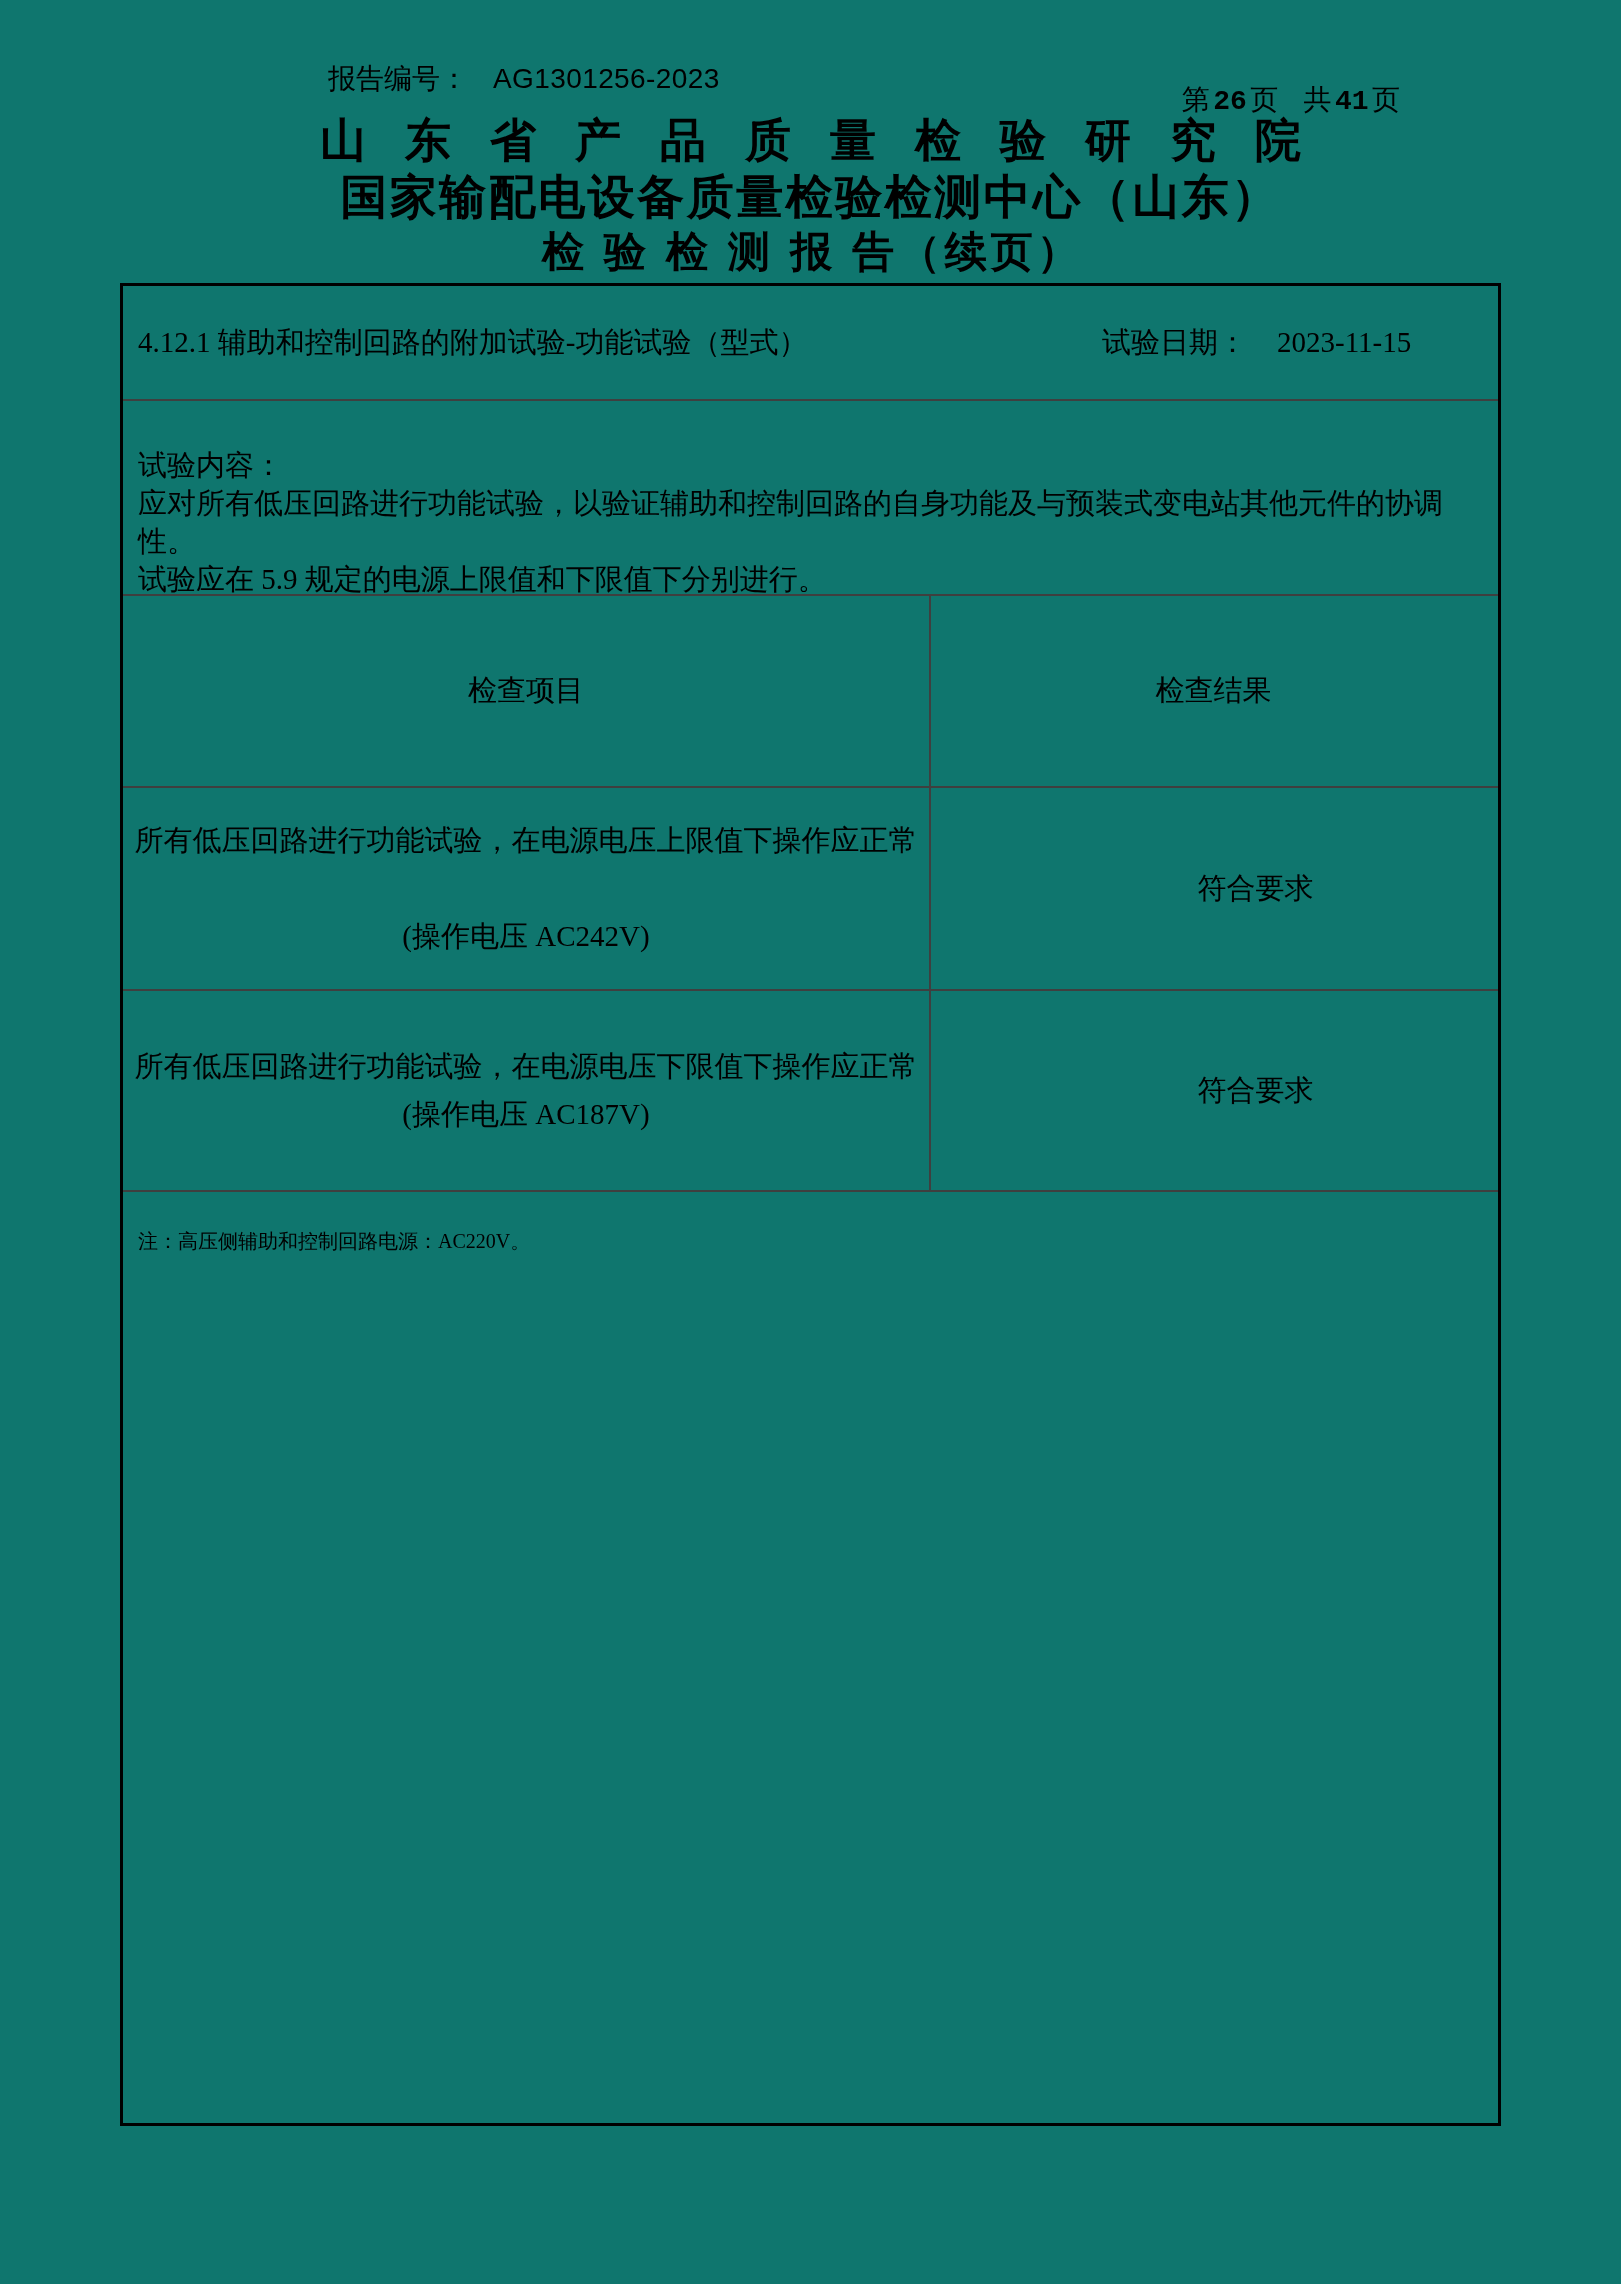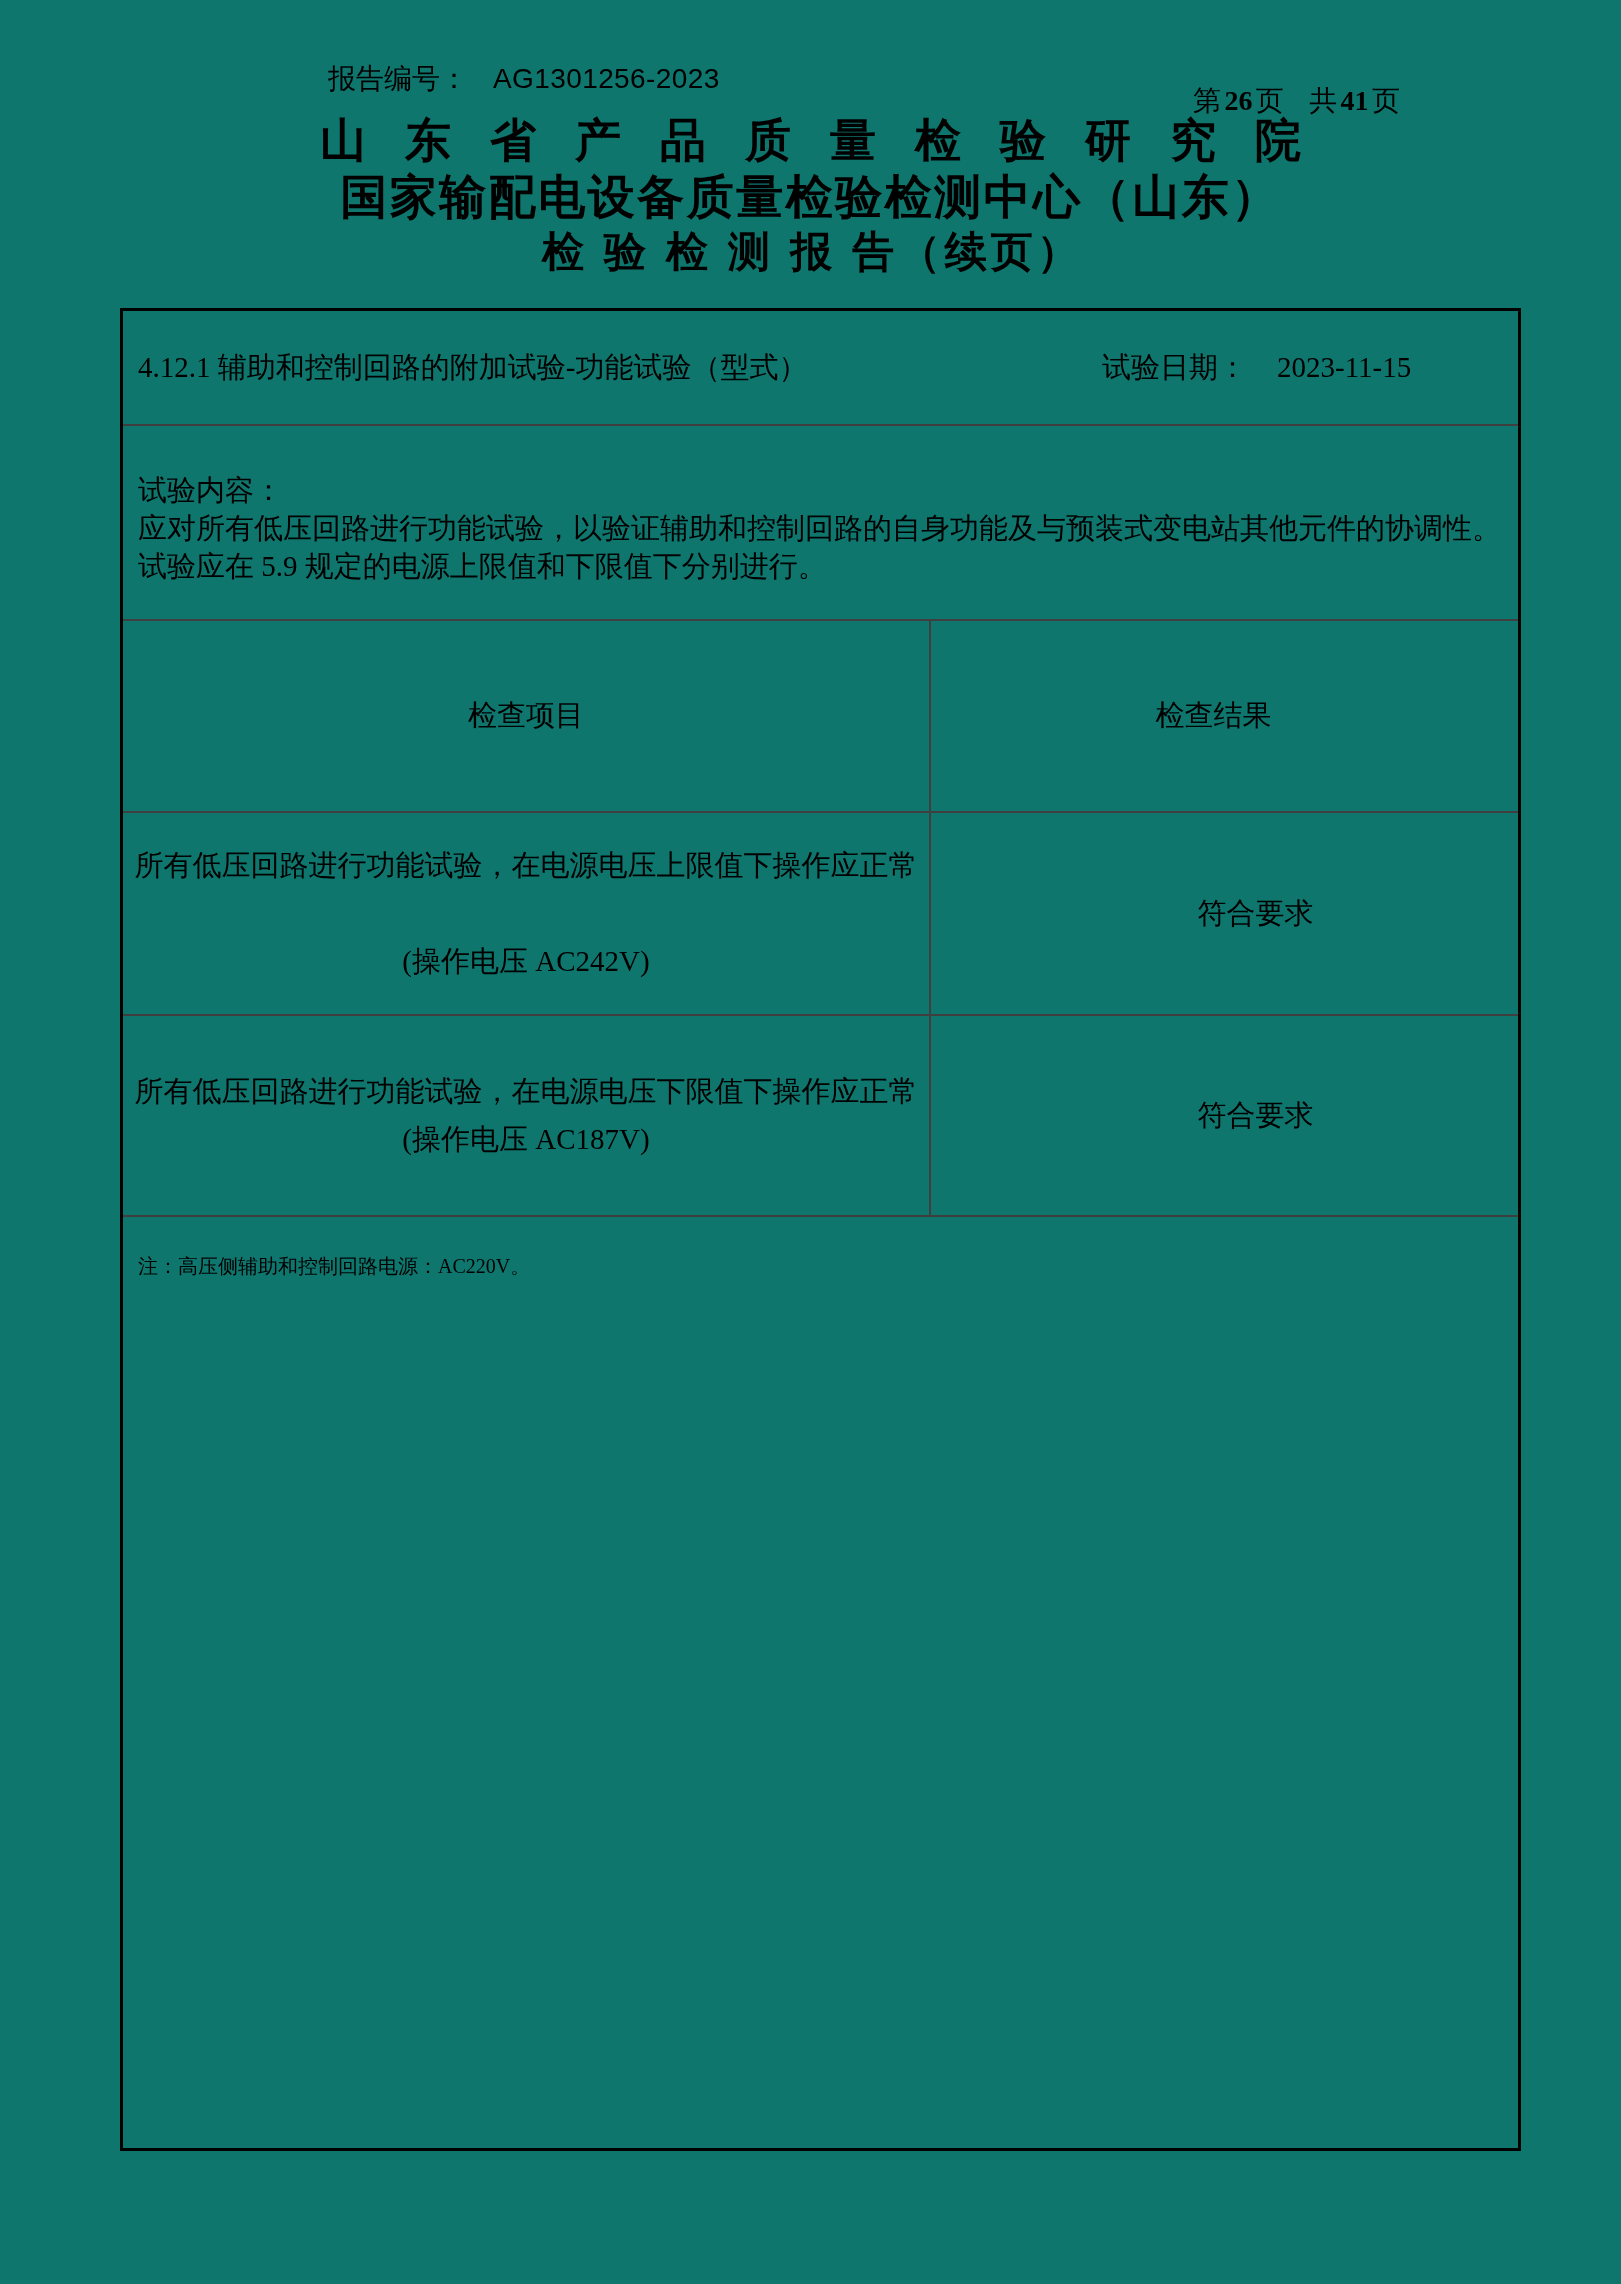--- a/index.html
+++ b/index.html
@@ -5,32 +5,32 @@
   html,body{margin:0;padding:0;background:#ffffff;}
   body{width:1621px;height:2284px;font-family:"Liberation Serif","DejaVu Serif",serif;color:#000;}
   .page{position:relative;width:1621px;height:2284px;background:#0f766e;overflow:hidden;}
 
   
   .hdr{position:absolute;left:328px;right:221px;top:59px;height:39px;
        display:flex;justify-content:space-between;align-items:center;font-size:28px;}
   .hdr-left{display:flex;align-items:baseline;gap:25px;}
   .report-no-value{font-family:"Liberation Sans","DejaVu Sans",sans-serif;font-weight:400;letter-spacing:0.4px;}
   .hdr-right{display:flex;align-items:baseline;gap:3.4px;}
-  .num{font-family:Liberation Serif, serif;font-weight:600;margin-top:48px;}
+  .num{font-family:Liberation Mono, monospace;font-weight:600;margin-top:48px;}
   .gap-lg{display:inline-block;width:18.6px;}
 
   
   .title{position:absolute;left:0;width:1621px;text-align:center;font-weight:700;
          font-family:"Liberation Sans","DejaVu Sans",sans-serif;white-space:nowrap;}
   .t1{top:115px;font-size:46px;letter-spacing:39px;text-indent:39px;line-height:51px;}
   .t2{top:171px;font-size:47px;letter-spacing:2.5px;line-height:52px;}
   .t3{top:228px;font-size:42px;letter-spacing:4.2px;text-indent:4.2px;line-height:47px;}
 
   
-  .box{position:absolute;left:120px;top:308px;width:1375px;height:1837px;border:3.4px solid #000;padding-left:20px;}
+  .box{position:absolute;left:120px;top:283px;width:1375px;height:1837px;border:3.4px solid #000;}
   .hline{position:absolute;left:0;width:100%;height:1.7px;background:#3f3f3f;}
   .vline{position:absolute;width:1.7px;background:#3f3f3f;}
 
   .cell{position:absolute;display:flex;align-items:center;justify-content:center;
         text-align:center;font-size:29px;line-height:48px;}
   .section-row{position:absolute;left:0;top:0;width:100%;height:113px;}
   .section-title{position:absolute;left:15px;top:0;height:113px;display:flex;align-items:center;font-size:29px;}
   .date-group{position:absolute;left:979px;top:0;height:113px;display:flex;align-items:center;gap:30px;font-size:29px;}
 
   .content-block{position:absolute;left:0;top:113px;width:100%;padding:47px 15px 0 15px;

